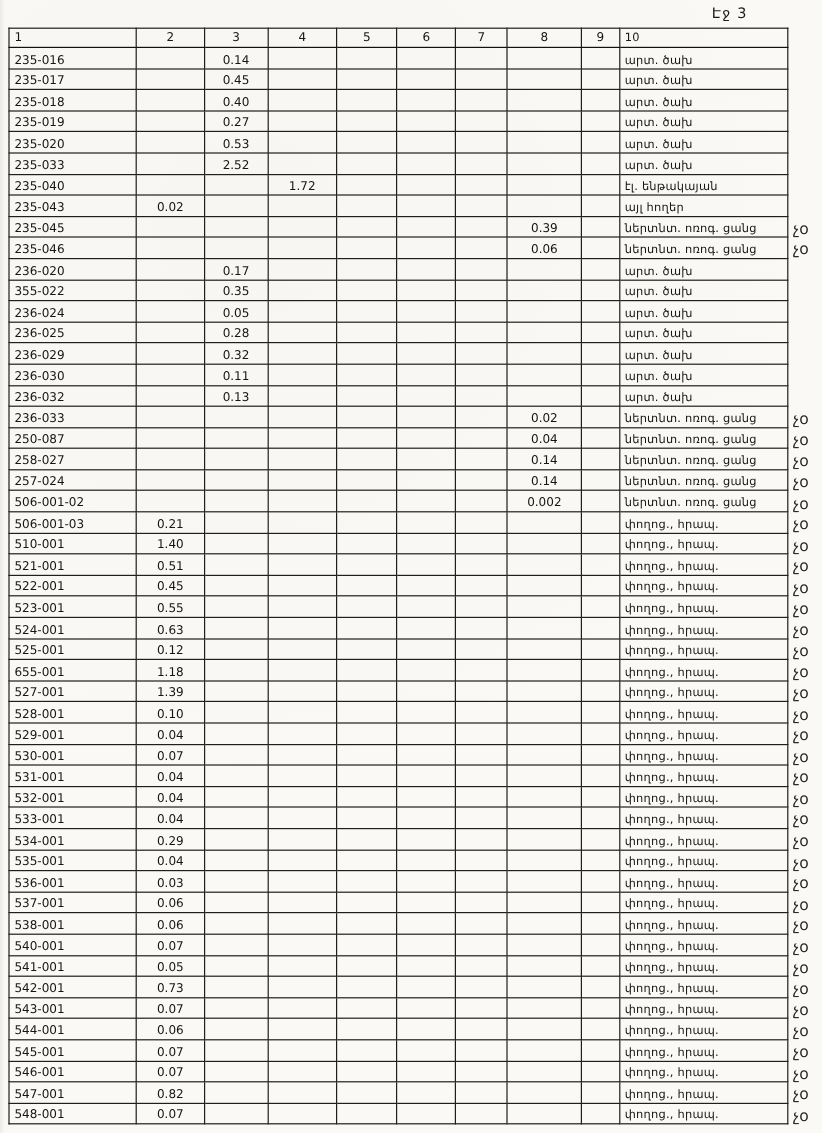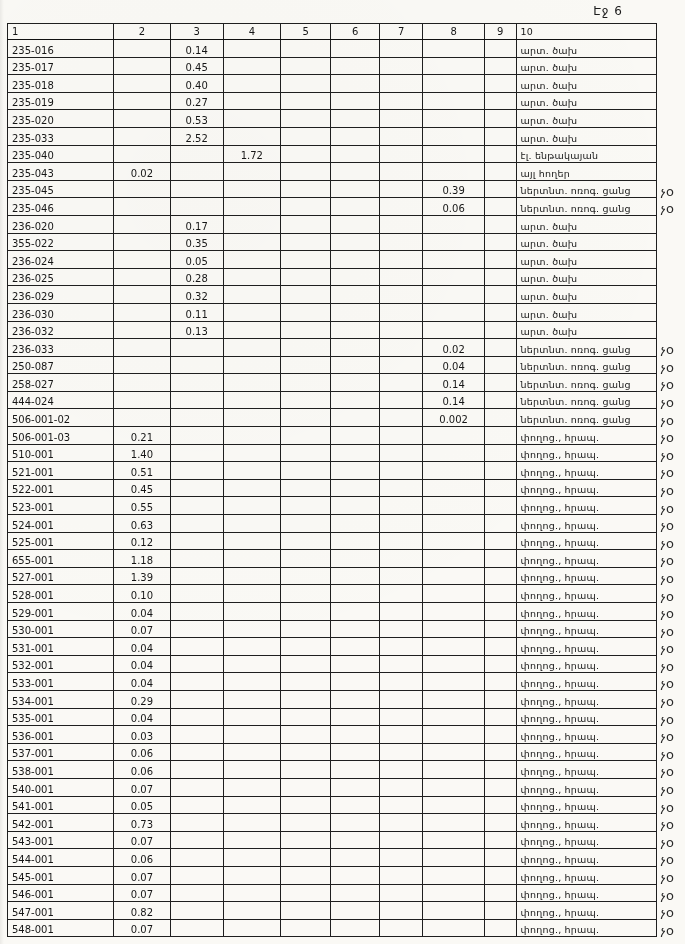--- a/index.html
+++ b/index.html
@@ -63,21 +63,21 @@
   .edge-shadow{
     position:absolute;left:0;top:0;bottom:0;width:4px;
     background:linear-gradient(to right, rgba(0,0,0,0.06), transparent);
   }
 </style>
 </head>
 <body>
 
 <div class="page">
   <div class="edge-shadow"></div>
-  <div class="page-number">Էջ 6</div>
+  <div class="page-number">Էջ 3</div>
 
   <table class="scan">
     <thead>
       <tr>
           <th>1</th>
           <th>2</th>
           <th>3</th>
           <th>4</th>
           <th>5</th>
           <th>6</th>
@@ -343,21 +343,21 @@
           <td></td>
           <td></td>
           <td></td>
           <td></td>
           <td>0.14</td>
           <td></td>
           <td>ներտնտ. ոռոգ. ցանց</td>
           <td>չօ</td>
         </tr>
         <tr>
-          <td>444-024</td>
+          <td>257-024</td>
           <td></td>
           <td></td>
           <td></td>
           <td></td>
           <td></td>
           <td></td>
           <td>0.14</td>
           <td></td>
           <td>ներտնտ. ոռոգ. ցանց</td>
           <td>չօ</td>

